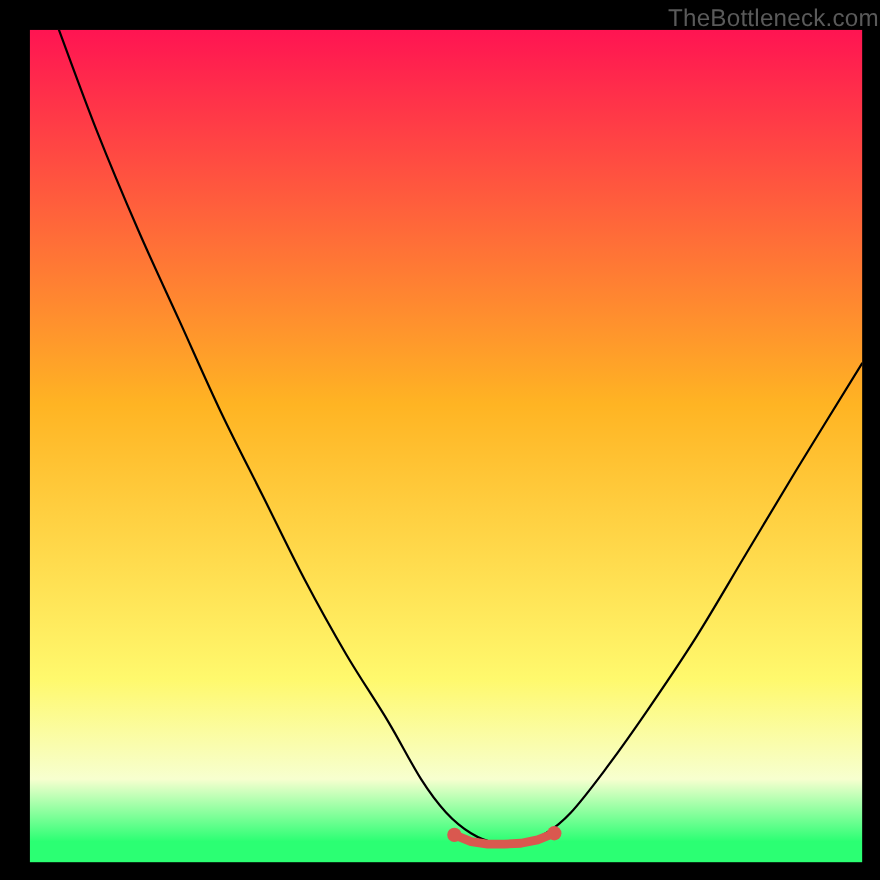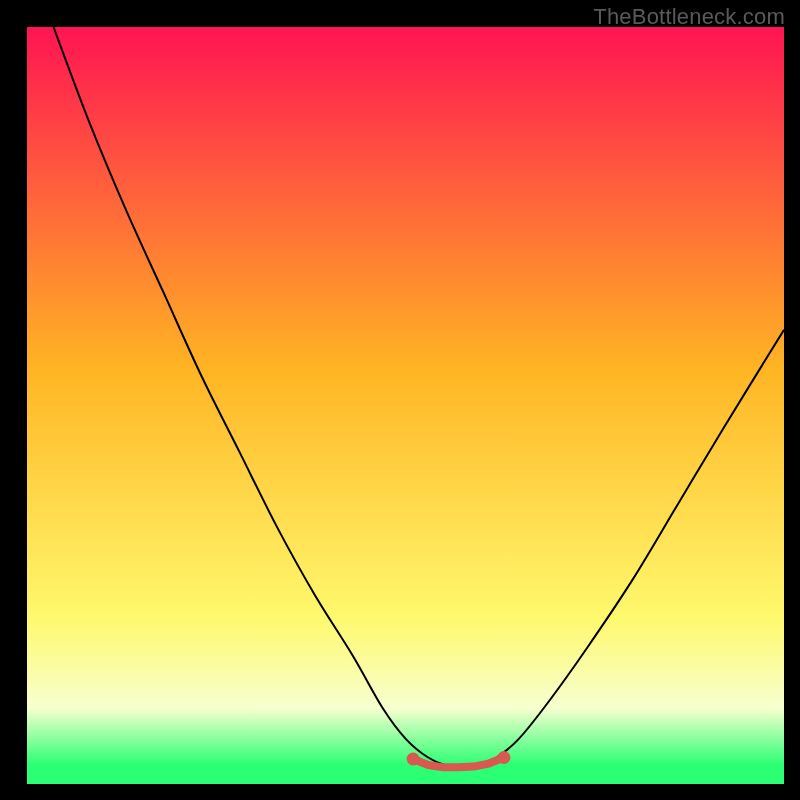--- a/index.html
+++ b/index.html
@@ -13,21 +13,21 @@
   }
   .stage {
     position: relative;
     width: 800px;
     height: 800px;
     background: #000;
   }
   .watermark {
     position: absolute;
     top: 4px;
-    right: 15px;
+    right: 1px;
     color: #5a5a5a;
     font-size: 22px;
     font-weight: 400;
     letter-spacing: 0.2px;
     z-index: 5;
   }
   .plot-wrap {
     position: absolute;
     left: 27px;
     top: 27px;

